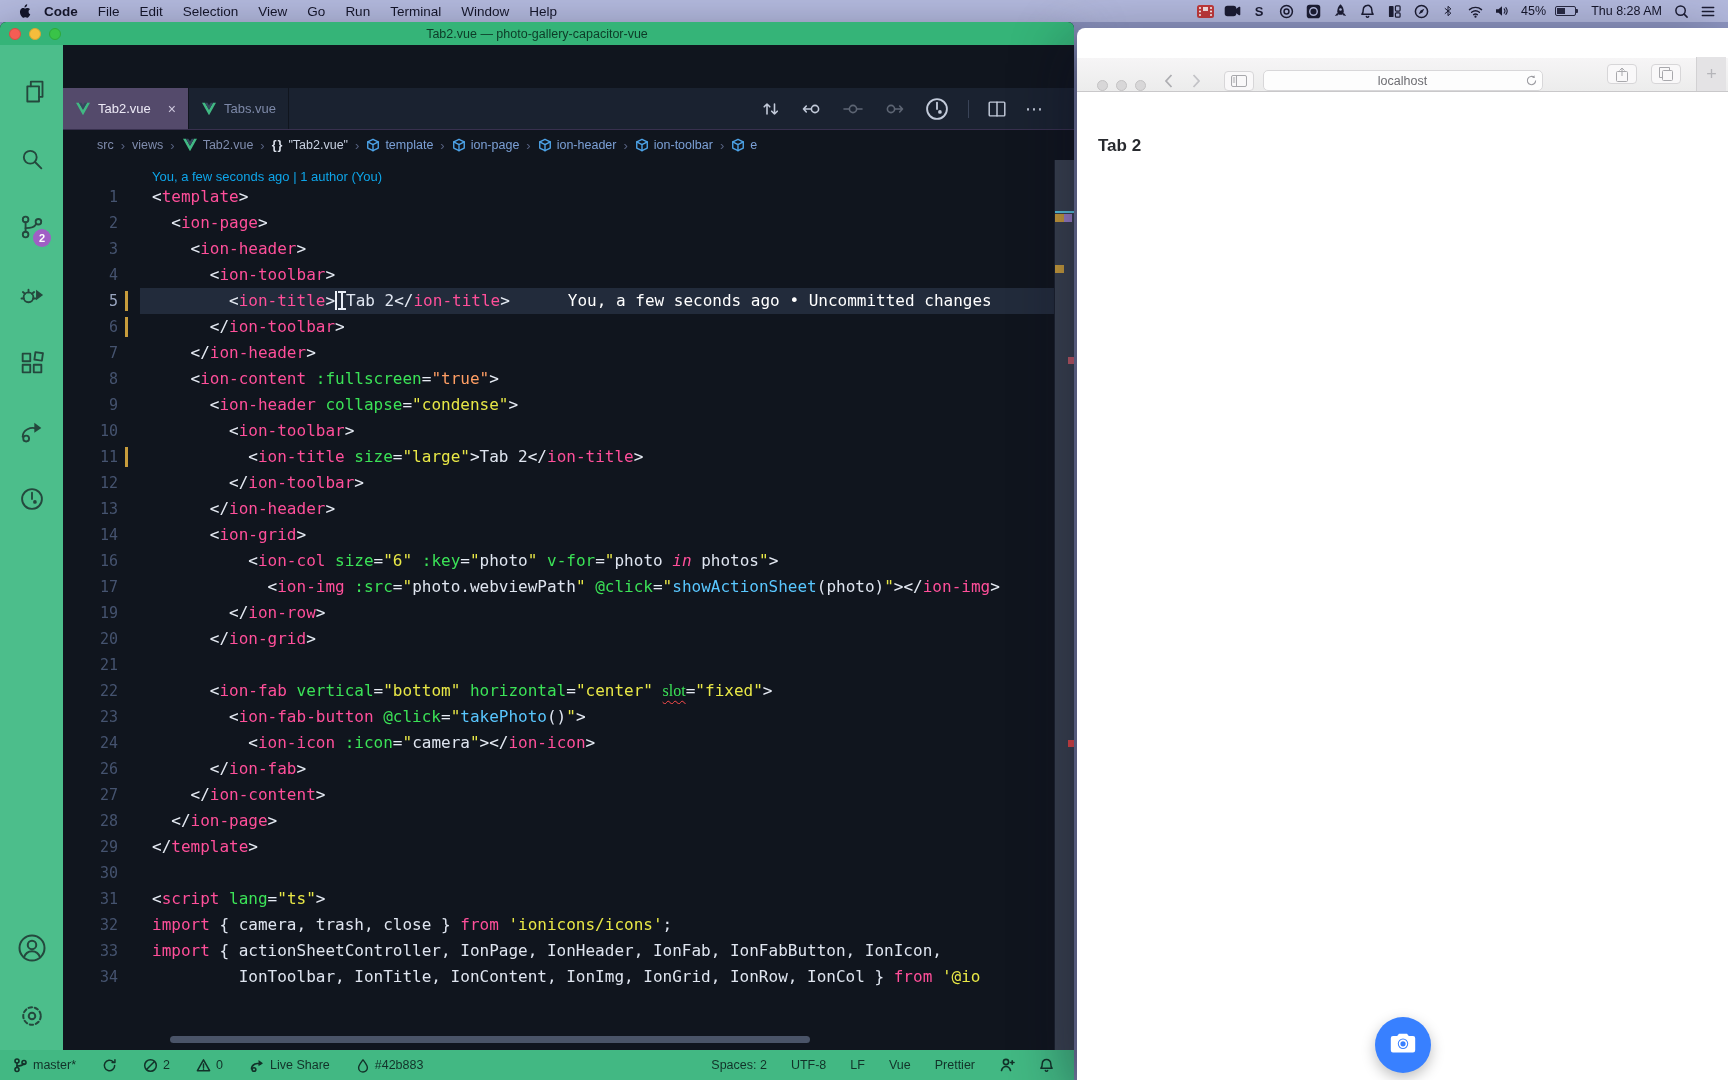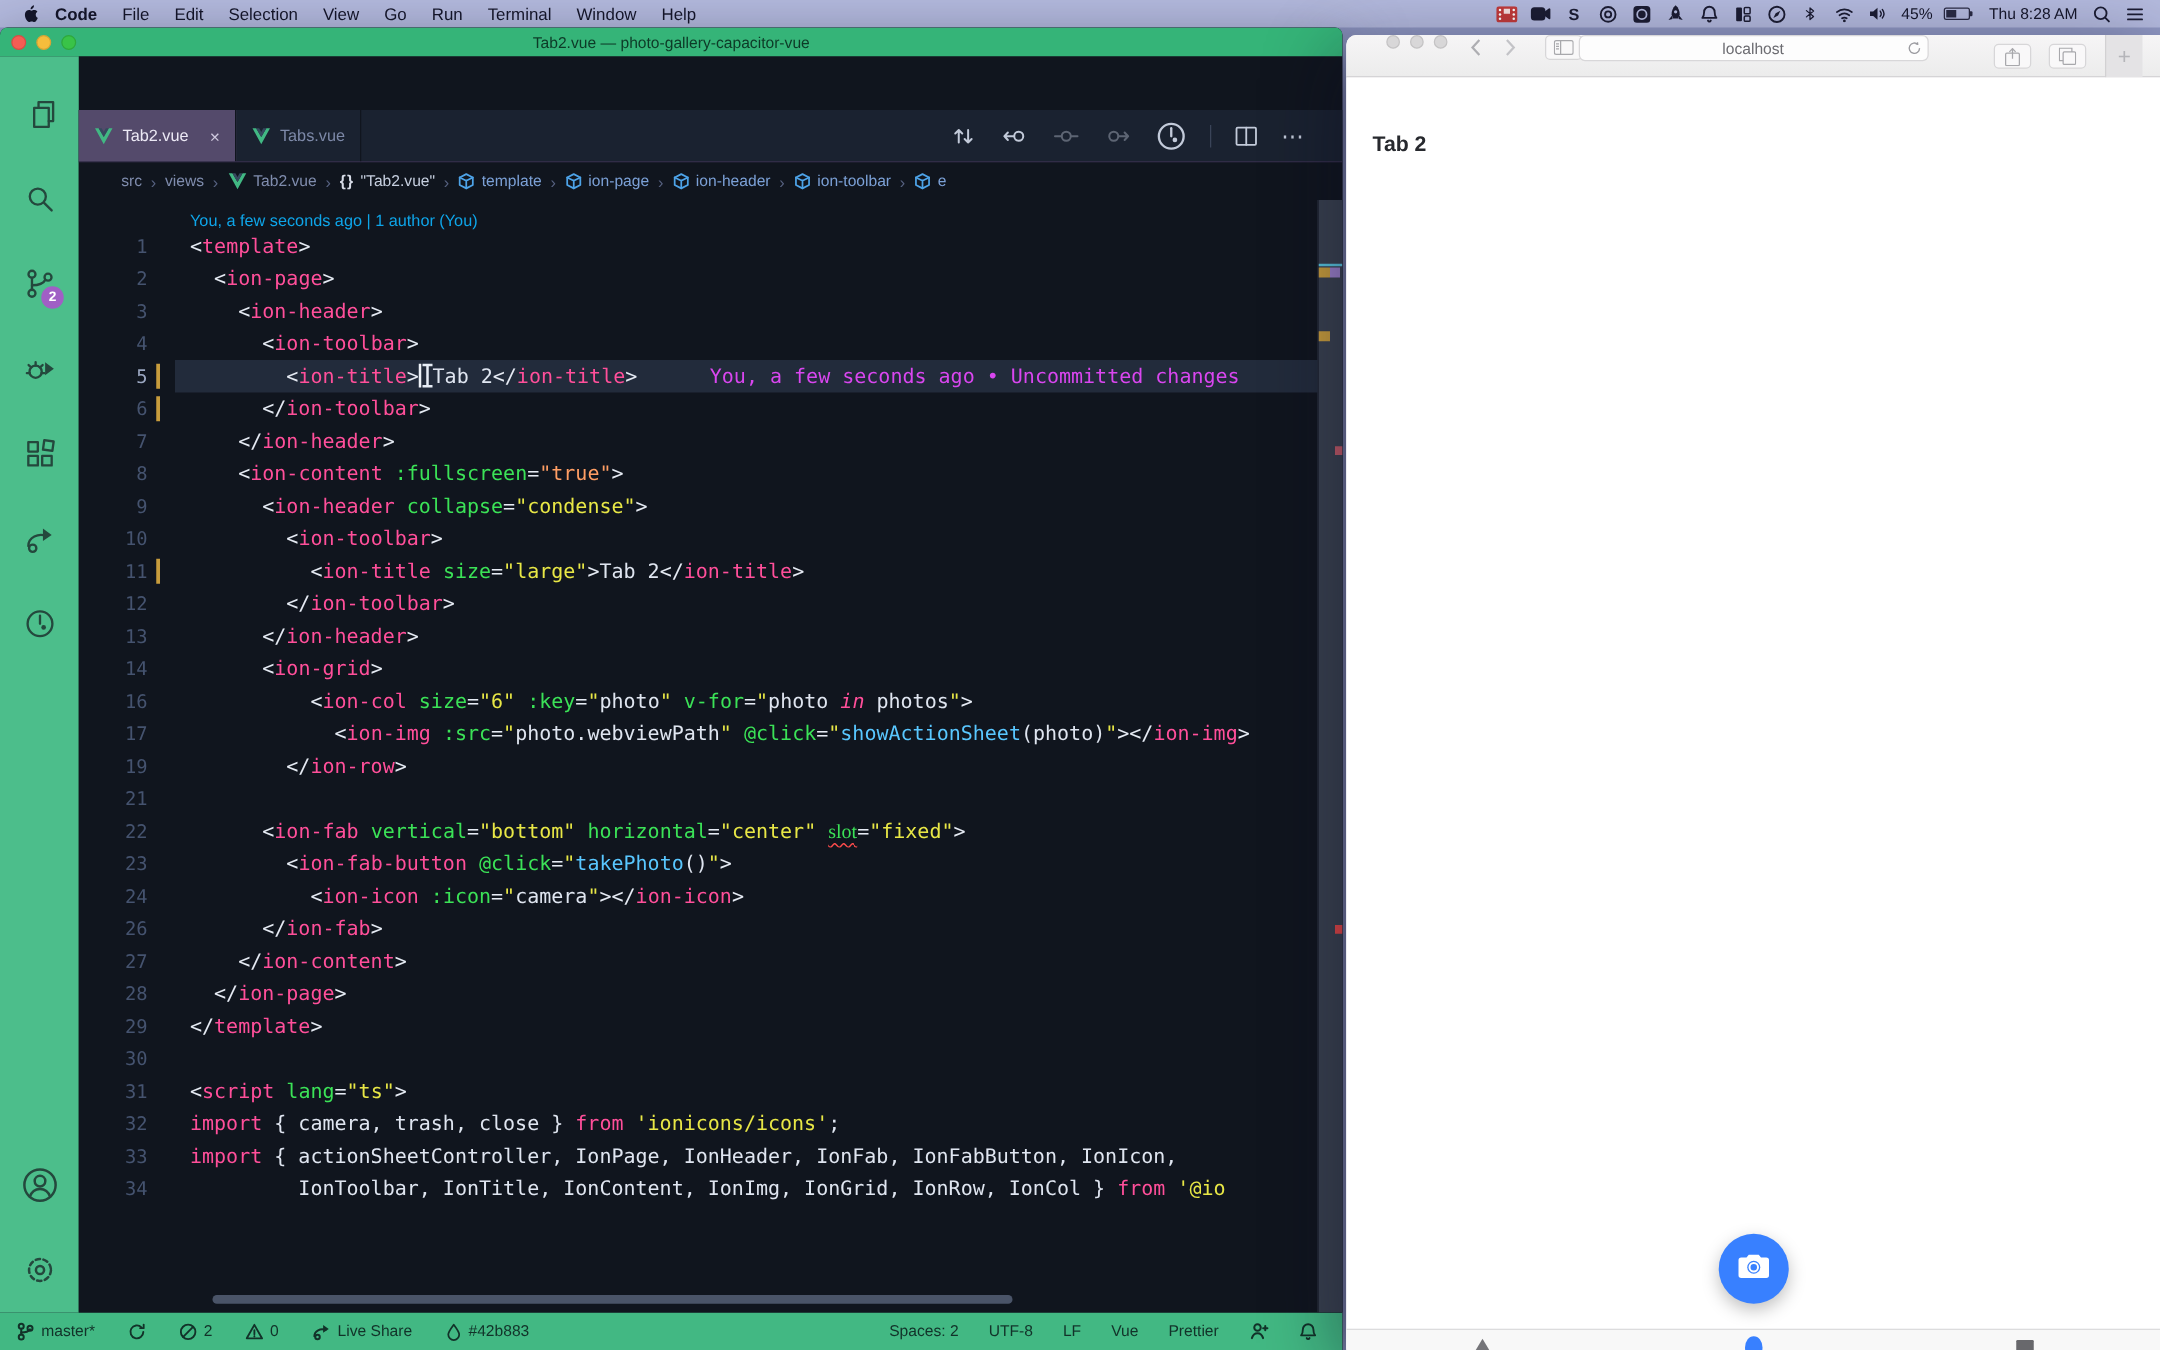--- a/index.html
+++ b/index.html
@@ -61,34 +61,34 @@
   .codepart{flex:1;min-width:0;white-space:pre;overflow:hidden;padding-left:12px;height:26px;line-height:26px;}
   .row.current .codepart{background:#222b3b;}
   .tk-p{color:#e6ebf4}.tk-t{color:#ff4f9a}.tk-a{color:#3be257}.tk-s{color:#e8e746}
   .tk-o{color:#ff9e64}.tk-x{color:#dfe5f0}.tk-f{color:#59c7ff}
   .tk-k{color:#ff4f9a;font-style:italic}
   .tk-e{color:#3be257;text-decoration:underline;text-decoration-style:wavy;text-decoration-color:#ff4b4b;text-decoration-thickness:1px;text-underline-offset:4px;font-family:Liberation Serif, serif;}
   .cursor{display:inline-block;width:2px;height:19px;background:#eef2f8;vertical-align:-4px;margin-right:1px;}
   .ibeam{display:inline-block;width:2px;height:17px;background:#e7edf6;vertical-align:-3px;position:relative;margin:0 3px;}
   .ibeam::before,.ibeam::after{content:"";position:absolute;left:-3px;width:8px;height:2px;background:#e7edf6;}
   .ibeam::before{top:-1px}.ibeam::after{bottom:-1px}
-  .ghost{color:#d946ef;margin-left:58px;}
+  .ghost{color:#ffffff;margin-left:58px;}
   .vruler{position:absolute;top:0;right:0;width:20px;height:100%;background:#39414f;border-left:1px solid #1b212d;}
   .rmark{position:absolute;}
   .hscroll-thumb{position:absolute;left:107px;bottom:7px;width:640px;height:7px;border-radius:4px;background:#4a5468;}
 
   .statusbar{height:30px;background:#42b883;display:flex;align-items:center;justify-content:space-between;font-size:12.5px;color:#123229;}
   .sb-left,.sb-right{display:flex;align-items:center;}
   .sb-left{padding-left:12px;gap:26px;}
   .sb-right{padding-right:20px;gap:24px;}
   .sb-item{display:flex;align-items:center;gap:5px;white-space:nowrap;}
 
   
   .safari{position:absolute;left:1077px;top:28px;width:651px;height:1052px;background:#fff;border-radius:8px 0 0 0;box-shadow:-6px 14px 60px rgba(10,12,30,.45);overflow:hidden;}
-  .sf-toolbar{height:34px;background:linear-gradient(#f6f5f6,#ececec);border-bottom:1px solid #c9c8ca;display:flex;align-items:flex-start;padding:0 24px;position:relative;}
+  .sf-toolbar{height:34px;background:linear-gradient(#f6f5f6,#ececec);border-bottom:1px solid #c9c8ca;display:flex;align-items:flex-end;padding:0 12px;position:relative;margin-top:30px;}
   .sf-lights{display:flex;gap:8px;padding:0 8px 0 8px;}
   .sf-light{width:11px;height:11px;border-radius:50%;background:#d8d7d8;border:1px solid #c4c3c4;}
   .sf-btn{display:flex;align-items:center;justify-content:center;color:#a8a8ac;margin:0 3px;border:1px solid #d7d6d8;background:#f9f8f9;border-radius:4px;width:26px;height:20px;}
   .sf-btn.noborder{border:none;background:none;width:22px;}
   .sf-url{position:absolute;left:50%;transform:translateX(-50%);width:280px;height:21px;background:#fdfdfd;border:1px solid #d8d7d9;border-radius:5px;display:flex;align-items:center;justify-content:center;font-size:12.5px;color:#6d6d72;}
   .sf-url .reload{position:absolute;right:5px;color:#9b9ba0;display:flex;}
   .sf-right{margin-left:auto;display:flex;align-items:center;gap:8px;}
   .sf-plus{width:30px;height:34px;display:flex;align-items:center;justify-content:center;color:#b5b5b9;font-size:18px;background:#e4e3e5;border-left:1px solid #d2d1d3;margin-right:-10px;margin-left:4px;}
 
   .sf-content{position:relative;height:1017px;background:#fff;}
@@ -502,20 +502,24 @@
               <span class="ln">16</span>
               <span class="codepart"><span class="tk-x">          </span><span class="tk-p">&lt;</span><span class="tk-t">ion-col</span><span class="tk-x"> </span><span class="tk-a">size</span><span class="tk-p">=</span><span class="tk-s">"6"</span><span class="tk-x"> </span><span class="tk-a">:key</span><span class="tk-p">=</span><span class="tk-s">"</span><span class="tk-x">photo</span><span class="tk-s">"</span><span class="tk-x"> </span><span class="tk-a">v-for</span><span class="tk-p">=</span><span class="tk-s">"</span><span class="tk-x">photo </span><span class="tk-k">in</span><span class="tk-x"> photos</span><span class="tk-s">"</span><span class="tk-p">&gt;</span></span>
             </div>
             <div class="row">
               <span class="ln">17</span>
               <span class="codepart"><span class="tk-x">            </span><span class="tk-p">&lt;</span><span class="tk-t">ion-img</span><span class="tk-x"> </span><span class="tk-a">:src</span><span class="tk-p">=</span><span class="tk-s">"</span><span class="tk-x">photo.webviewPath</span><span class="tk-s">"</span><span class="tk-x"> </span><span class="tk-a">@click</span><span class="tk-p">=</span><span class="tk-s">"</span><span class="tk-f">showActionSheet</span><span class="tk-x">(photo)</span><span class="tk-s">"</span><span class="tk-p">&gt;&lt;/</span><span class="tk-t">ion-img</span><span class="tk-p">&gt;</span></span>
             </div>
             <div class="row">
               <span class="ln">19</span>
               <span class="codepart"><span class="tk-x">        </span><span class="tk-p">&lt;/</span><span class="tk-t">ion-row</span><span class="tk-p">&gt;</span></span>
+            </div>
+            <div class="row">
+              <span class="ln">20</span>
+              <span class="codepart"><span class="tk-x">      </span><span class="tk-p">&lt;/</span><span class="tk-t">ion-grid</span><span class="tk-p">&gt;</span></span>
             </div>
             <div class="row">
               <span class="ln">21</span>
               <span class="codepart"></span>
             </div>
             <div class="row">
               <span class="ln">22</span>
               <span class="codepart"><span class="tk-x">      </span><span class="tk-p">&lt;</span><span class="tk-t">ion-fab</span><span class="tk-x"> </span><span class="tk-a">vertical</span><span class="tk-p">=</span><span class="tk-s">"bottom"</span><span class="tk-x"> </span><span class="tk-a">horizontal</span><span class="tk-p">=</span><span class="tk-s">"center"</span><span class="tk-x"> </span><span class="tk-e">slot</span><span class="tk-p">=</span><span class="tk-s">"fixed"</span><span class="tk-p">&gt;</span></span>
             </div>
             <div class="row">

